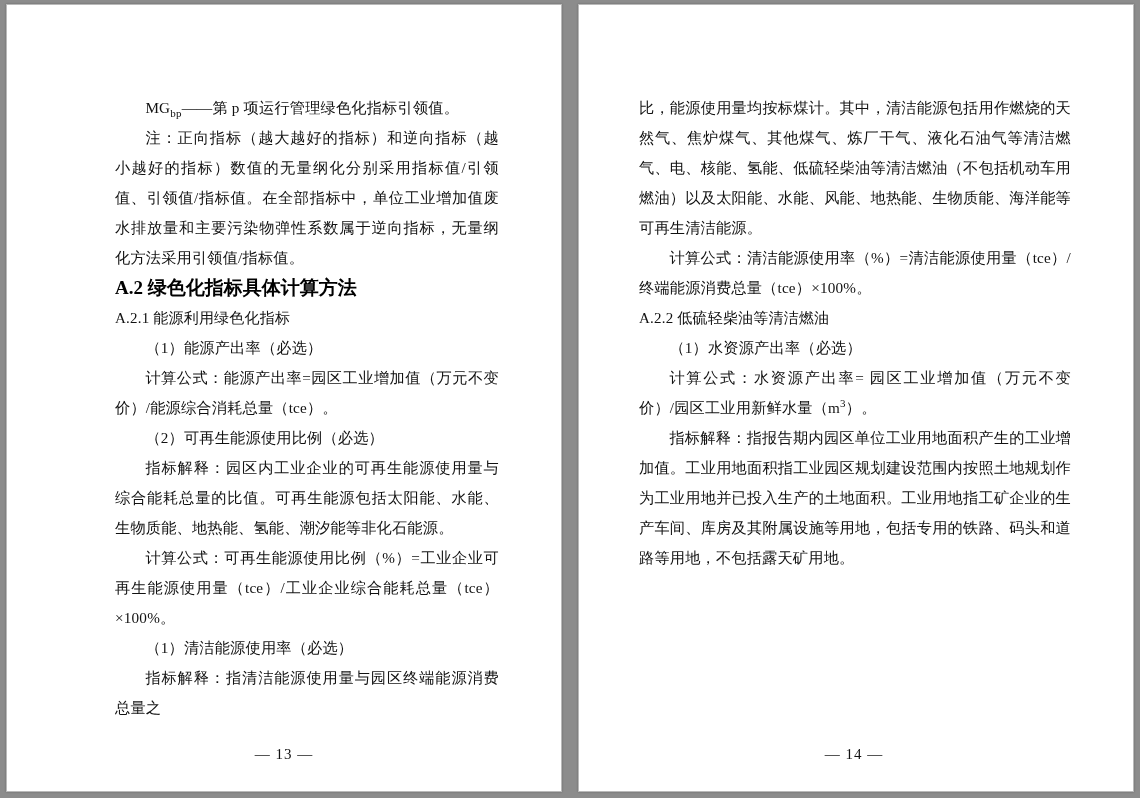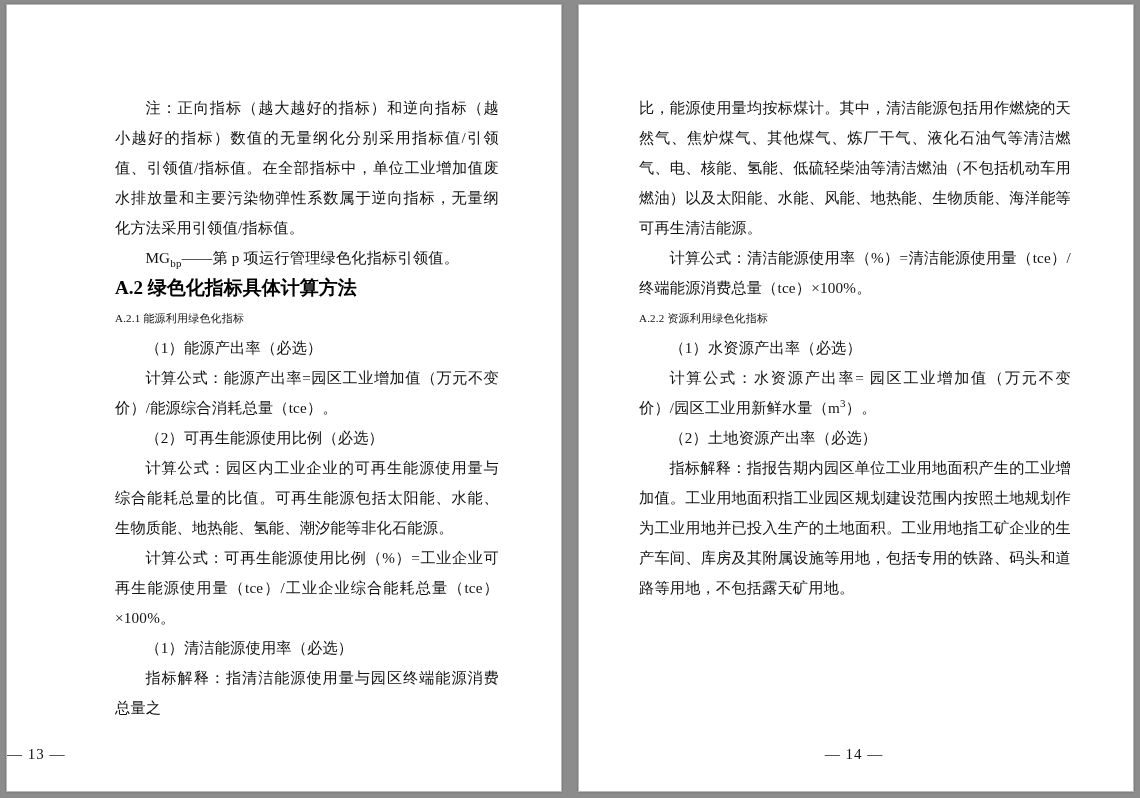--- a/index.html
+++ b/index.html
@@ -54,40 +54,41 @@
   .indent { text-indent: 2em; }
   .heading {
     font-weight: bold;
     font-size: 19px;
     line-height: 30px;
     text-indent: 0;
     margin: 0;
     color: #000;
   }
   .sub {
-    font-size: 11px;
+    font-size: 15px;
     line-height: 30px;
     text-indent: 0;
     margin: 0;
   }
   .sub-var {
     font-size: 11px;
     vertical-align: sub;
     line-height: 0;
   }
   .sup-var {
     font-size: 11px;
     vertical-align: super;
     line-height: 0;
   }
   .pagenum {
     position: absolute;
     bottom: 28px;
     left: 0;
     right: 0;
+    text-align: center;
     font-size: 15px;
     color: #111;
     letter-spacing: 1px;
   }
   .page.right .pagenum {
     text-align: center;
     padding-right: 4px;
   }
   .lead-line {
     text-indent: 2em;
@@ -97,62 +98,61 @@
   }
 </style>
 </head>
 <body>
 
 <div class="spread">
 
   <div class="page left">
     <div class="page-inner">
 
+      <p class="blk lead-line"><span>MG</span><span class="sub-var">bp</span><span>——第 p 项运行管理绿色化指标引领值。</span></p>
+
       <p class="blk indent">注：正向指标（越大越好的指标）和逆向指标（越小越好的指标）数值的无量纲化分别采用指标值/引领值、引领值/指标值。在全部指标中，单位工业增加值废水排放量和主要污染物弹性系数属于逆向指标，无量纲化方法采用引领值/指标值。</p>
-
-      <p class="blk lead-line"><span>MG</span><span class="sub-var">bp</span><span>——第 p 项运行管理绿色化指标引领值。</span></p>
 
       <p class="heading">A.2  绿色化指标具体计算方法</p>
 
       <p class="blk sub">A.2.1  能源利用绿色化指标</p>
 
       <p class="blk indent">（1）能源产出率（必选）</p>
 
 
       <p class="blk indent">计算公式：能源产出率=园区工业增加值（万元不变价）/能源综合消耗总量（tce）。</p>
 
       <p class="blk indent">（2）可再生能源使用比例（必选）</p>
 
-      <p class="blk indent">计算公式：园区内工业企业的可再生能源使用量与综合能耗总量的比值。可再生能源包括太阳能、水能、生物质能、地热能、氢能、潮汐能等非化石能源。</p>
+      <p class="blk indent">指标解释：园区内工业企业的可再生能源使用量与综合能耗总量的比值。可再生能源包括太阳能、水能、生物质能、地热能、氢能、潮汐能等非化石能源。</p>
 
       <p class="blk indent">计算公式：可再生能源使用比例（%）=工业企业可再生能源使用量（tce）/工业企业综合能耗总量（tce）×100%。</p>
 
       <p class="blk indent">（1）清洁能源使用率（必选）</p>
 
       <p class="blk indent">指标解释：指清洁能源使用量与园区终端能源消费总量之</p>
 
     </div>
     <div class="pagenum">— 13 —</div>
   </div>
 
   <div class="page right">
     <div class="page-inner">
 
       <p class="blk cont-line">比，能源使用量均按标煤计。其中，清洁能源包括用作燃烧的天然气、焦炉煤气、其他煤气、炼厂干气、液化石油气等清洁燃气、电、核能、氢能、低硫轻柴油等清洁燃油（不包括机动车用燃油）以及太阳能、水能、风能、地热能、生物质能、海洋能等可再生清洁能源。</p>
 
       <p class="blk indent">计算公式：清洁能源使用率（%）=清洁能源使用量（tce）/终端能源消费总量（tce）×100%。</p>
 
-      <p class="blk sub">A.2.2  资源利用绿色化指标</p>
+      <p class="blk sub">A.2.2  低硫轻柴油等清洁燃油</p>
 
       <p class="blk indent">（1）水资源产出率（必选）</p>
 
 
       <p class="blk indent"><span>计算公式：水资源产出率= 园区工业增加值（万元不变价）/园区工业用新鲜水量（m</span><span class="sup-var">3</span><span>）。</span></p>
 
-      <p class="blk indent">（2）土地资源产出率（必选）</p>
 
       <p class="blk indent">指标解释：指报告期内园区单位工业用地面积产生的工业增加值。工业用地面积指工业园区规划建设范围内按照土地规划作为工业用地并已投入生产的土地面积。工业用地指工矿企业的生产车间、库房及其附属设施等用地，包括专用的铁路、码头和道路等用地，不包括露天矿用地。</p>
 
     </div>
     <div class="pagenum">— 14 —</div>
   </div>
 
 </div>
 
 </body></html>

